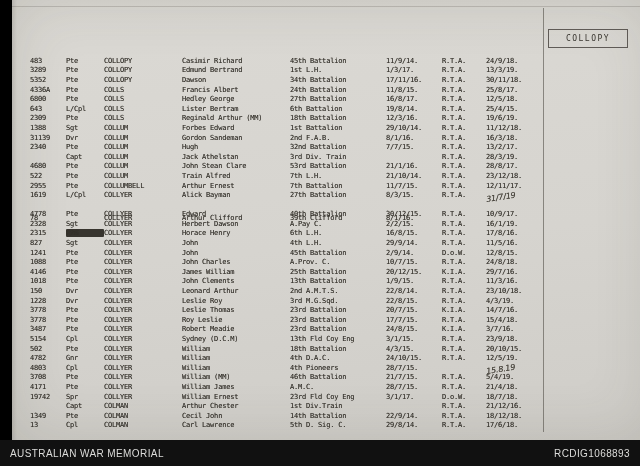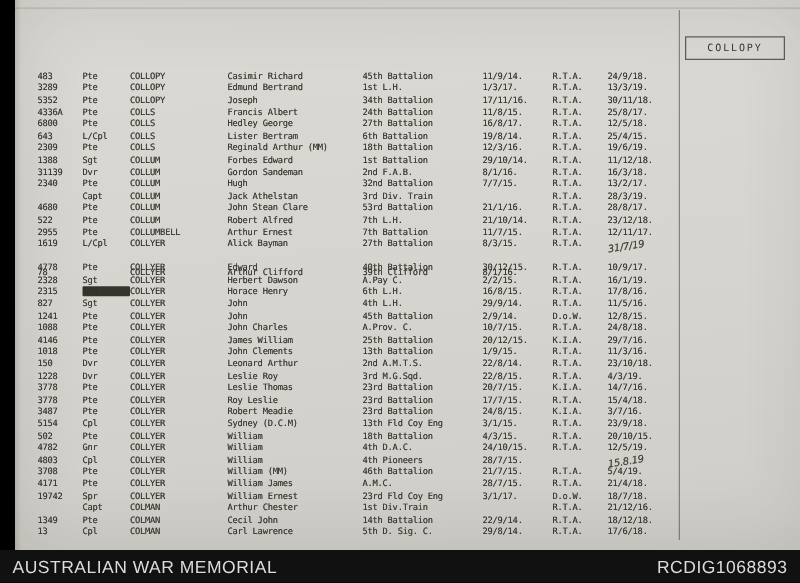--- a/index.html
+++ b/index.html
@@ -14,21 +14,21 @@
   .vrule{position:absolute;left:531px;top:8px;width:1px;height:424px;background:rgba(70,65,58,.55);}
   .roll{position:absolute;left:18px;top:56px;}
   .row{display:grid;grid-template-columns:36px 38px 78px 108px 96px 56px 44px 52px;height:9.6px;
     align-items:center;font-size:7px;letter-spacing:-0.2px;color:var(--ink,#38352f);white-space:nowrap;}
   .row .c{overflow:visible;text-shadow:0 0 .5px rgba(40,36,30,.55);}
   .hand{font-family:"DejaVu Sans",sans-serif;font-style:italic;font-size:8px;display:inline-block;
     transform:rotate(-9deg);color:#47433b;text-shadow:none;}
   .struck{background:#37342e;color:#37342e;border-radius:1px;padding:0 1px;text-shadow:none;margin-top:29px;}
   .footer{position:absolute;left:0;bottom:0;width:640px;height:26px;background:var(--footer_bg,#111);
     color:var(--footer_fg,#dcdcda);display:flex;align-items:center;justify-content:space-between;
-    padding:0 10px;box-sizing:border-box;font-family:"Liberation Sans",sans-serif;font-size:14px;letter-spacing:.4px;}
+    padding:0 10px;box-sizing:border-box;font-family:"Liberation Sans",sans-serif;font-size:10px;letter-spacing:.4px;}
 </style>
 </head>
 <body>
 
 <div class="stage">
 
   <div class="paper">
 
     <div class="tab-box">
       <span>COLLOPY</span>
@@ -57,21 +57,21 @@
           <span class="c">1st L.H.</span>
           <span class="c">1/3/17.</span>
           <span class="c">R.T.A.</span>
           <span class="c">13/3/19.</span>
         </div>
 
         <div class="row">
           <span class="c">5352</span>
           <span class="c">Pte</span>
           <span class="c">COLLOPY</span>
-          <span class="c">Joseph</span>
+          <span class="c">Dawson</span>
           <span class="c">34th Battalion</span>
           <span class="c">17/11/16.</span>
           <span class="c">R.T.A.</span>
           <span class="c">30/11/18.</span>
         </div>
 
         <div class="row">
           <span class="c">4336A</span>
           <span class="c">Pte</span>
           <span class="c">COLLS</span>
@@ -167,21 +167,21 @@
           <span class="c">53rd Battalion</span>
           <span class="c">21/1/16.</span>
           <span class="c">R.T.A.</span>
           <span class="c">28/8/17.</span>
         </div>
 
         <div class="row">
           <span class="c">522</span>
           <span class="c">Pte</span>
           <span class="c">COLLUM</span>
-          <span class="c">Robert Alfred</span>
+          <span class="c">Train Alfred</span>
           <span class="c">7th L.H.</span>
           <span class="c">21/10/14.</span>
           <span class="c">R.T.A.</span>
           <span class="c">23/12/18.</span>
         </div>
 
         <div class="row">
           <span class="c">2955</span>
           <span class="c">Pte</span>
           <span class="c">COLLUMBELL</span>

